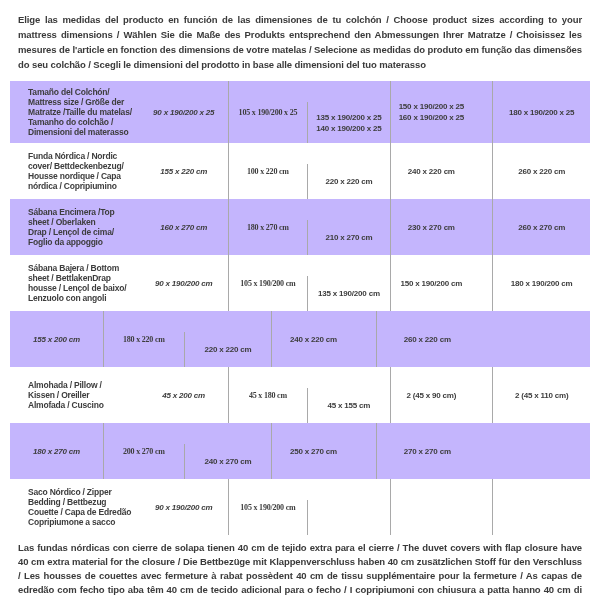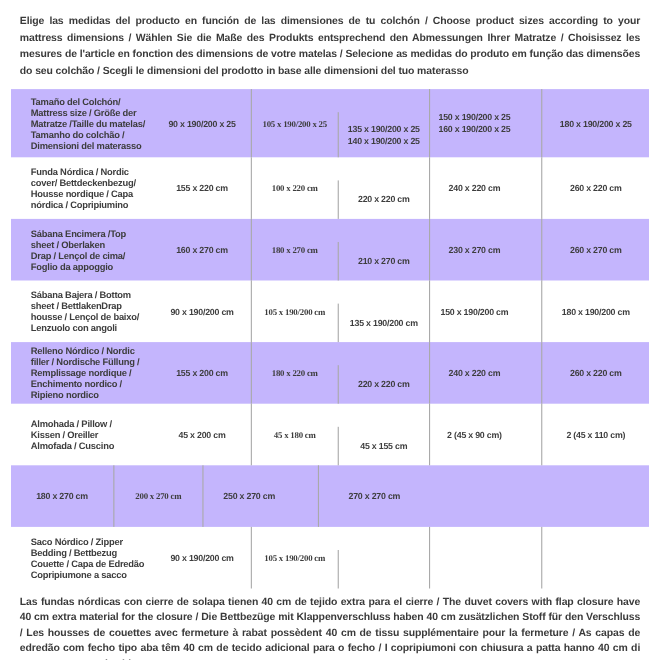--- a/index.html
+++ b/index.html
@@ -30,21 +30,21 @@
     white-space: pre-line; letter-spacing: -0.2px;
     padding: 3px 2px;
     color: #3d3d3d;
   }
   .cell.label {
     justify-content: flex-start; text-align: left;
     font-size: 8.5px; line-height: 10px;
     padding-left: 18px; padding-right: 4px;
   }
   .w0 { width: 23%; }
-  .w1 { width: 16%; }
+  .w1 { width: 16%; font-style: italic; }
   .w2 { width: 14%; font-family: Liberation Serif, serif; }
   .w3 { width: 15%; margin-top: 21px; }
   .w4 { width: 14.5%; }
   .w5 { width: 17.5%; margin-left: 21px; }
   .vline { border-left: 1px solid #a9a9a9; }
 
   .footnote {
     margin-top: 6px;
     font-size: 9.5px; font-weight: bold; line-height: 14px;
     text-align: justify; color: #3a3a3a; padding: 0 8px;
@@ -105,25 +105,20 @@
 housse / Lençol de baixo/
 Lenzuolo con angoli</div>
       <div class="cell w1">90 x 190/200 cm</div>
       <div class="cell w2 vline">105 x 190/200 cm</div>
       <div class="cell w3 vline">135 x 190/200 cm</div>
       <div class="cell w4 vline">150 x 190/200 cm</div>
       <div class="cell w5 vline">180 x 190/200 cm</div>
     </div>
 
     <div class="trow alt">
-      <div class="cell label w0">Relleno Nórdico / Nordic
-filler / Nordische Füllung /
-Remplissage nordique /
-Enchimento nordico /
-Ripieno nordico</div>
       <div class="cell w1">155 x 200 cm</div>
       <div class="cell w2 vline">180 x 220 cm</div>
       <div class="cell w3 vline">220 x 220 cm</div>
       <div class="cell w4 vline">240 x 220 cm</div>
       <div class="cell w5 vline">260 x 220 cm</div>
     </div>
 
     <div class="trow">
       <div class="cell label w0">Almohada  / Pillow /
 Kissen / Oreiller
@@ -131,20 +126,21 @@
       <div class="cell w1">45 x 200 cm</div>
       <div class="cell w2 vline">45 x 180 cm</div>
       <div class="cell w3 vline">45 x 155 cm</div>
       <div class="cell w4 vline">2 (45 x 90 cm)</div>
       <div class="cell w5 vline">2 (45 x 110 cm)</div>
     </div>
 
     <div class="trow alt">
       <div class="cell w1">180 x 270 cm</div>
       <div class="cell w2 vline">200 x 270 cm</div>
+      <div class="cell w3 vline">240 x 270 cm</div>
       <div class="cell w4 vline">250 x 270 cm</div>
       <div class="cell w5 vline">270 x 270 cm</div>
     </div>
 
     <div class="trow">
       <div class="cell label w0">Saco Nórdico / Zipper
 Bedding / Bettbezug
 Couette  / Capa de Edredão
 Copripiumone a sacco</div>
       <div class="cell w1">90 x 190/200 cm</div>

